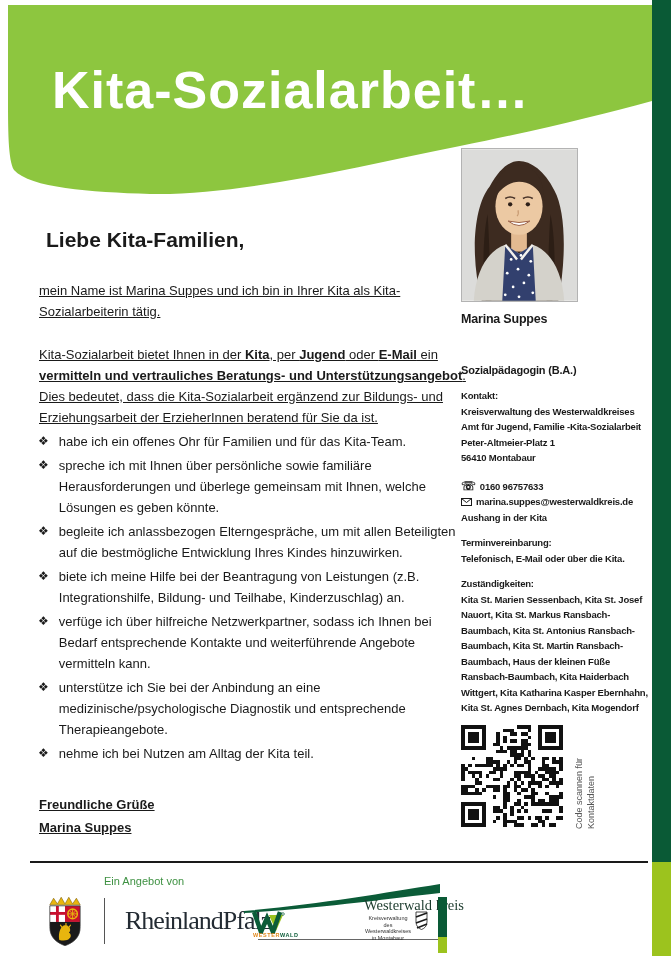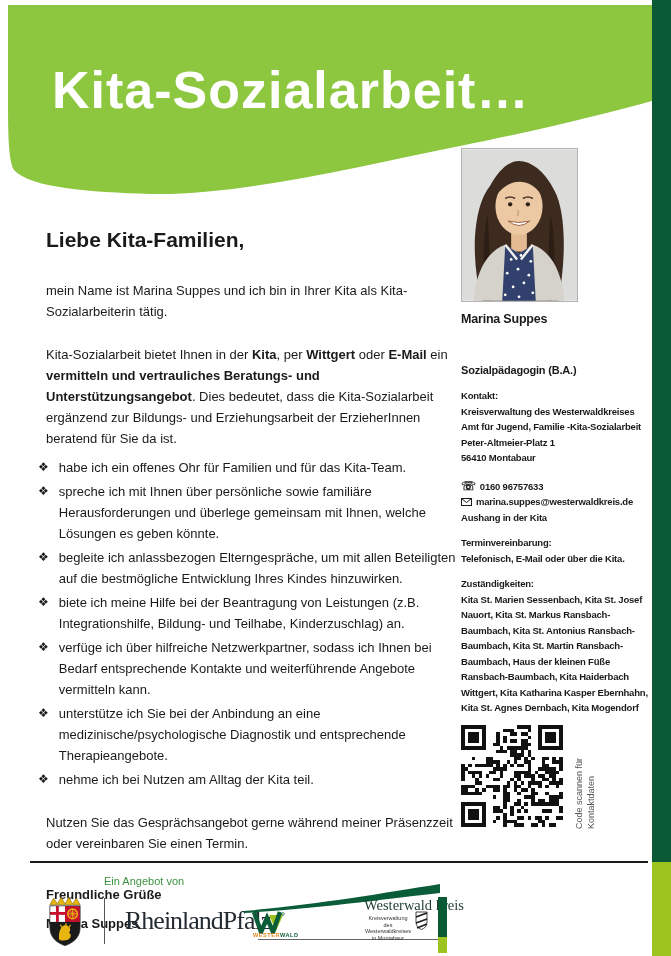--- a/index.html
+++ b/index.html
@@ -16,21 +16,21 @@
   
   .header-wave { position:absolute; left:0; top:0; width:652px; height:210px; }
   .page-title {
     position:absolute; left:36px; top:44px; margin:16px;
     font-size:52px; font-weight:bold; letter-spacing:1px; color:#ffffff;
   }
 
   
   .main { position:absolute; left:38px; top:220px; width:430px; font-size:13px; line-height:21px; }
   .greeting { margin:8px; font-size:21px; line-height:24px; font-weight:bold; }
-  .main p { margin:8px; }
+  .main p { margin:1px;text-decoration:underline; }
   .intro   { margin-top:28px !important; }
   .offer   { margin-top:22px !important; }
   .als     { margin-top:30px !important; }
   .bullets { list-style:none; margin:2px 0 0 0; padding:0; }
   .bullets li { display:flex; gap:10px; margin-top:3px; }
   .b-icon { flex:0 0 auto; font-size:12px; line-height:21px; }
   .closing { margin-top:22px !important; }
   .signoff { margin-top:30px !important; font-weight:bold; }
   .signature { margin-top:2px !important; font-weight:bold; }
 
@@ -86,21 +86,21 @@
              C 600 115, 540 130, 460 146
              C 360 166, 240 196, 150 194
              C 90 192, 30 188, 14 170
              C 8 160, 8 130, 8 90 Z" fill="#8dc63f"></path>
   </svg>
   <h1 class="page-title">Kita-Sozialarbeit…</h1>
 
   <div class="main">
     <h2 class="greeting">Liebe Kita-Familien,</h2>
     <p class="intro">mein Name ist Marina Suppes und ich bin in Ihrer Kita als Kita-Sozialarbeiterin tätig.</p>
-    <p class="offer"><span>Kita-Sozialarbeit bietet Ihnen in der </span><b>Kita</b><span>, per </span><b>Wittgert</b><span> oder </span><b>E-Mail</b><span> ein </span><b>vermitteln und vertrauliches Beratungs- und Unterstützungsangebot</b><span>. Dies bedeutet, dass die Kita-Sozialarbeit ergänzend zur Bildungs- und Erziehungsarbeit der ErzieherInnen beratend für Sie da ist.</span></p>
+    <p class="offer"><span>Kita-Sozialarbeit bietet Ihnen in der </span><b>Kita</b><span>, per </span><b>Jugend</b><span> oder </span><b>E-Mail</b><span> ein </span><b>vermitteln und vertrauliches Beratungs- und Unterstützungsangebot</b><span>. Dies bedeutet, dass die Kita-Sozialarbeit ergänzend zur Bildungs- und Erziehungsarbeit der ErzieherInnen beratend für Sie da ist.</span></p>
     <ul class="bullets">
         <li>
           <span class="b-icon">❖</span>
           <span>habe ich ein offenes Ohr für Familien und für das Kita-Team.</span>
         </li>
         <li>
           <span class="b-icon">❖</span>
           <span>spreche ich mit Ihnen über persönliche sowie familiäre Herausforderungen und überlege gemeinsam mit Ihnen, welche Lösungen es geben könnte.</span>
         </li>
         <li>
@@ -117,21 +117,20 @@
         </li>
         <li>
           <span class="b-icon">❖</span>
           <span>unterstütze ich Sie bei der Anbindung an eine medizinische/psychologische Diagnostik und entsprechende Therapieangebote.</span>
         </li>
         <li>
           <span class="b-icon">❖</span>
           <span>nehme ich bei Nutzen am Alltag der Kita teil.</span>
         </li>
       </ul>
-    <p class="closing">Nutzen Sie das Gesprächsangebot gerne während meiner Präsenzzeit oder vereinbaren Sie einen Termin.</p>
     <p class="signoff">Freundliche Grüße</p>
     <p class="signature">Marina Suppes</p>
   </div>
 
   <div class="sidebar">
     <div class="photo-frame">
       <svg width="115" height="152" viewBox="0 0 117 154" aria-hidden="true">
         <rect width="117" height="154" fill="#dcdcda"></rect>
         <path d="M20,154 C8,108 12,58 28,38 C38,20 48,12 58,12 C70,12 84,22 94,42 C106,64 106,112 98,154 Z" fill="#3d2b20"></path>
         <path d="M24,154 C20,120 22,84 26,66 C28,92 28,124 30,154 Z" fill="#2c1e15"></path>

